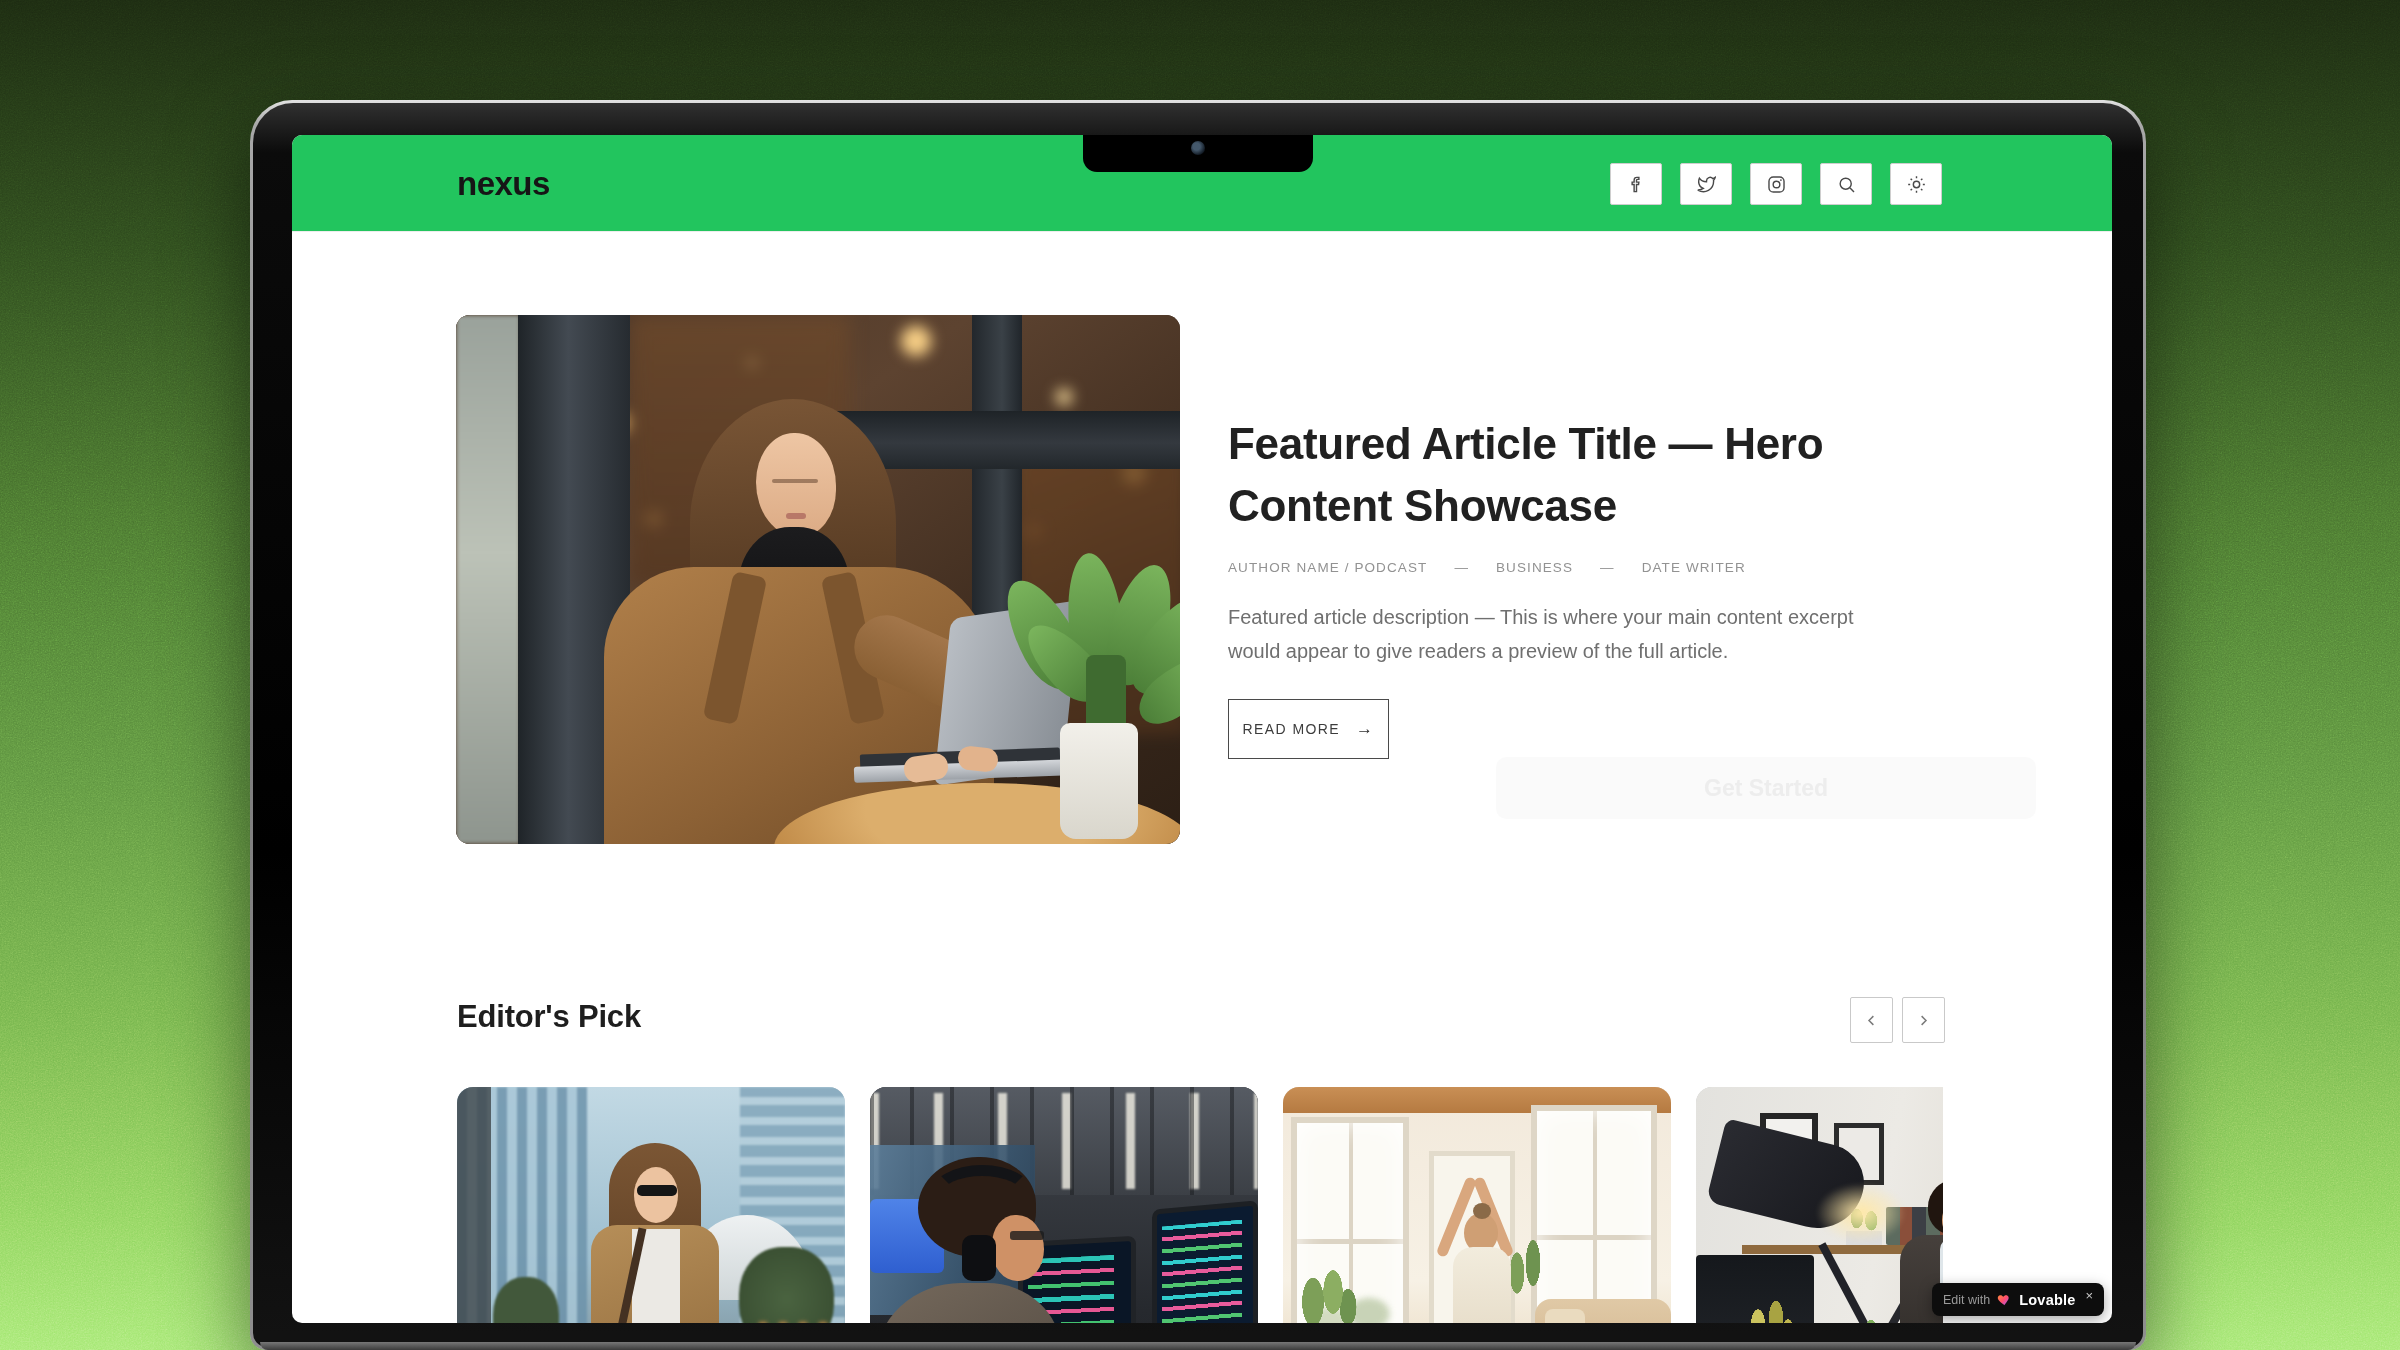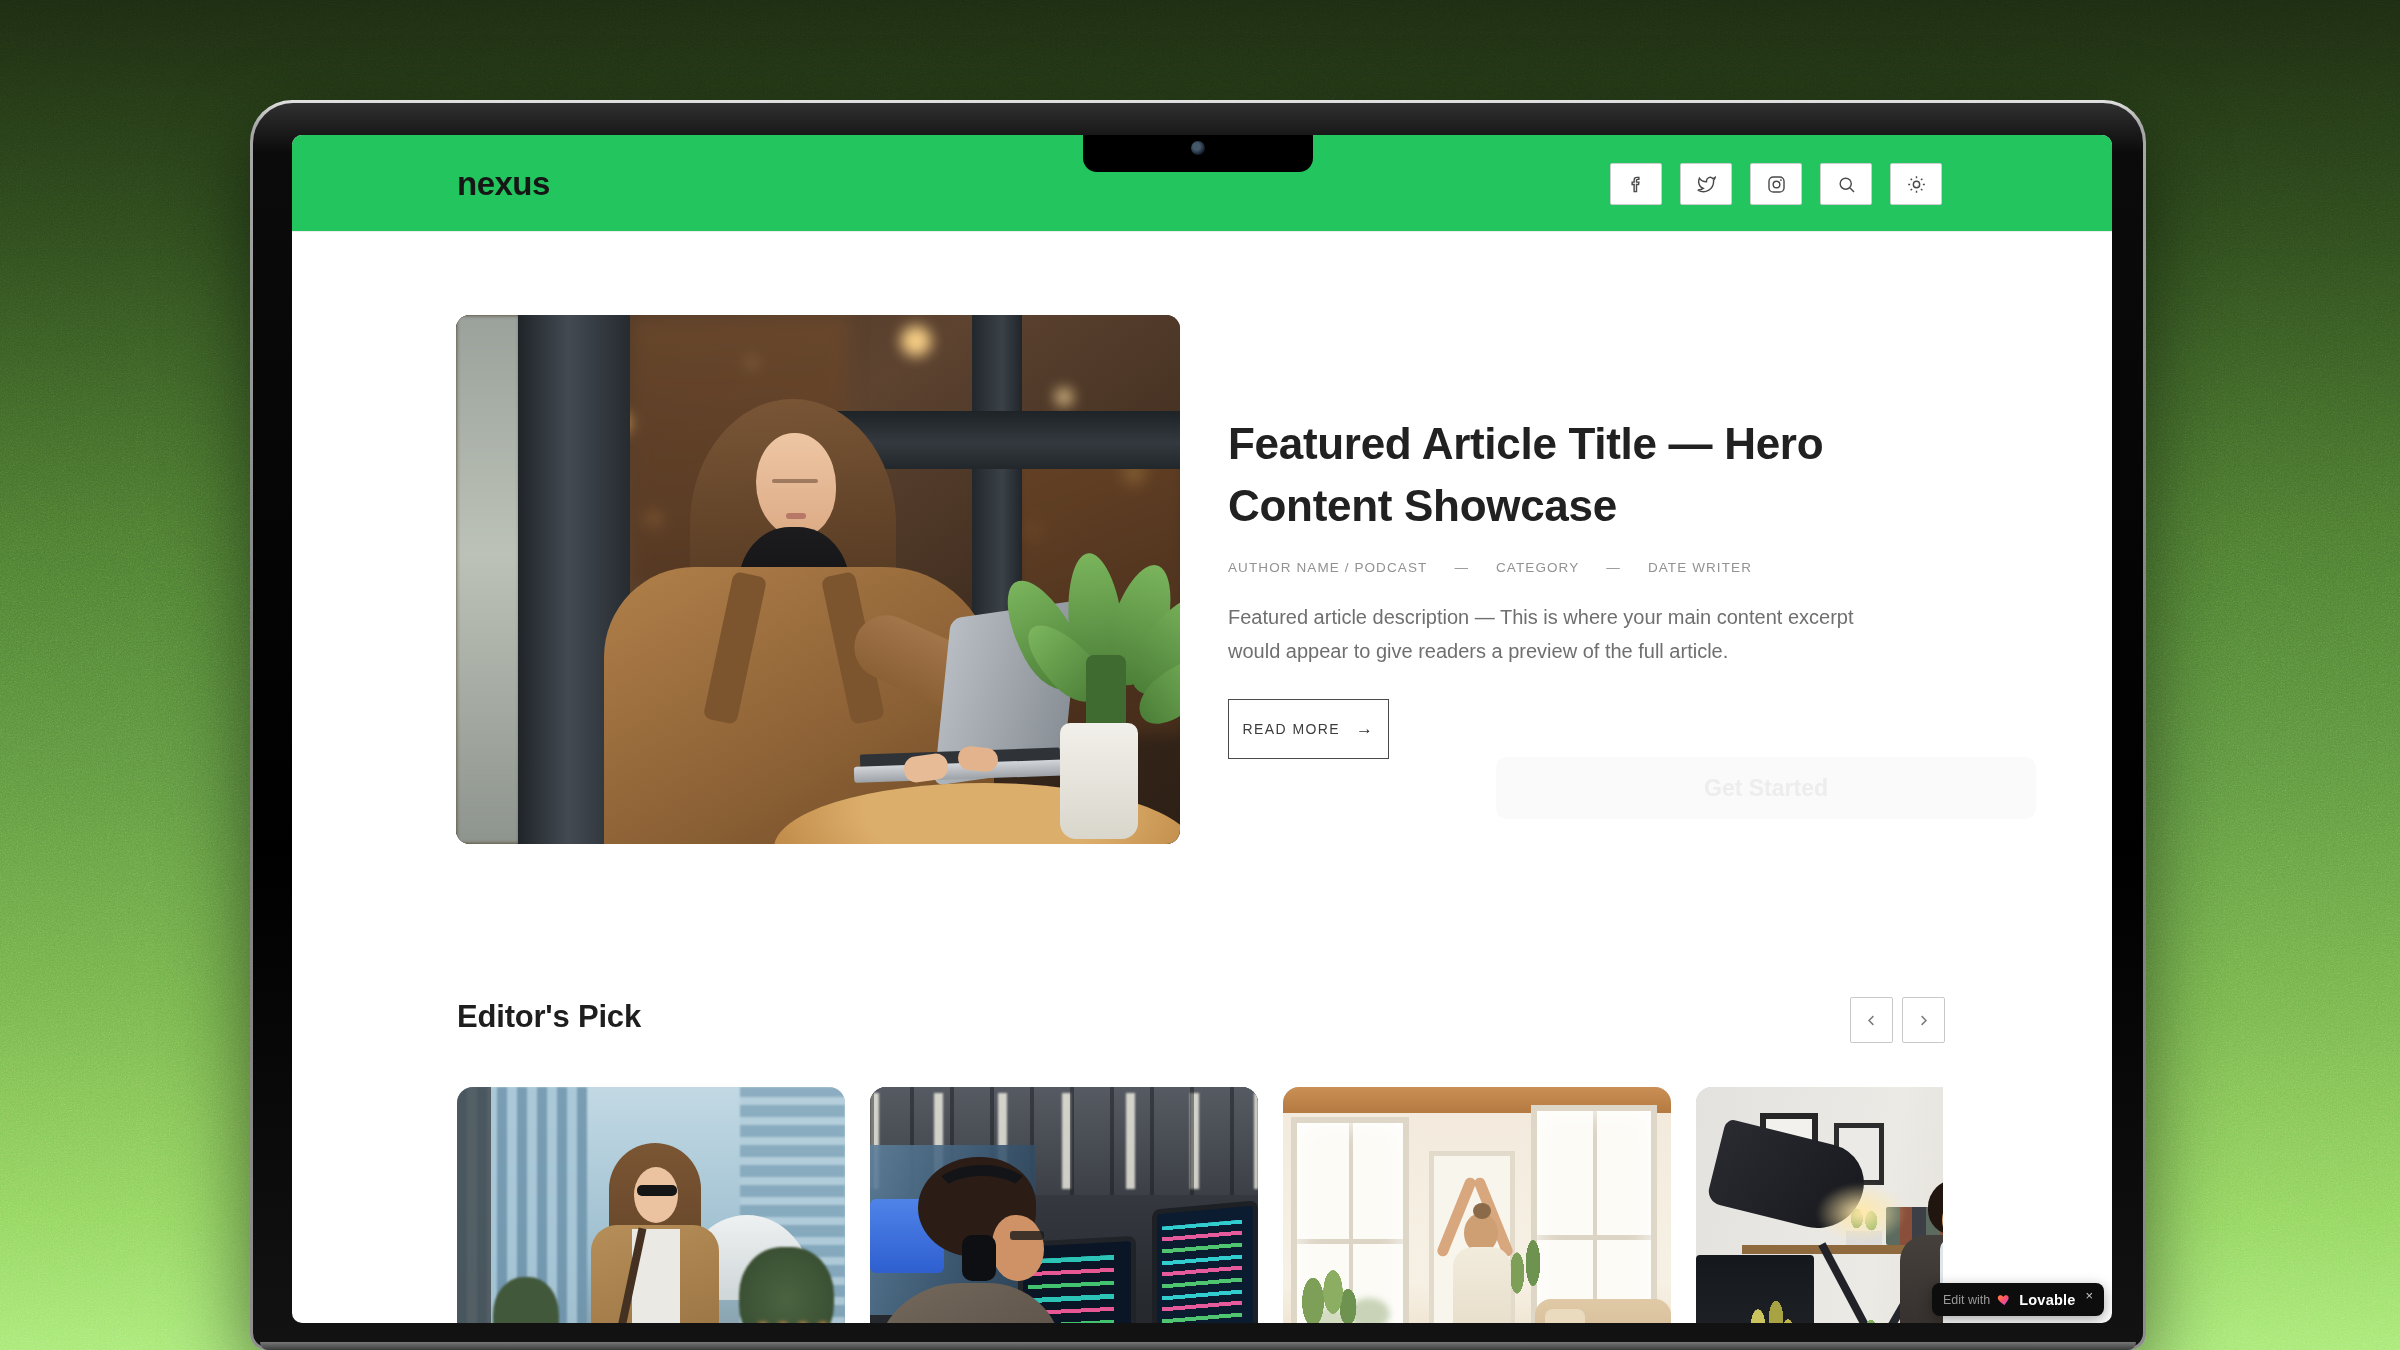--- a/index.html
+++ b/index.html
@@ -290,21 +290,21 @@
       <i class="hp-stem"></i>
       <i class="hp-pot"></i>
     </div>
 
     <div class="hero-text">
       <h1 class="hero-title">Featured Article Title — Hero
 Content Showcase</h1>
       <div class="hero-meta">
         <span>AUTHOR NAME / PODCAST</span>
         <span>—</span>
-        <span>CATEGORY</span>
+        <span>BUSINESS</span>
         <span>—</span>
         <span>DATE WRITER</span>
       </div>
       <p class="hero-desc">Featured article description — This is where your main content excerpt
 would appear to give readers a preview of the full article.</p>
       <button class="read-more">
         <span>READ MORE</span>
         <span class="arr">→</span>
       </button>
     </div>

